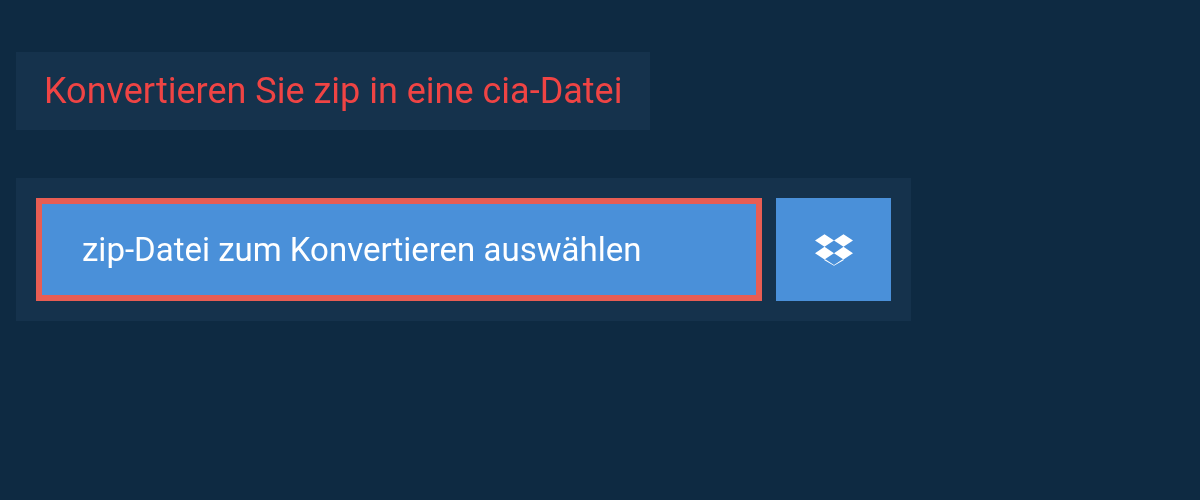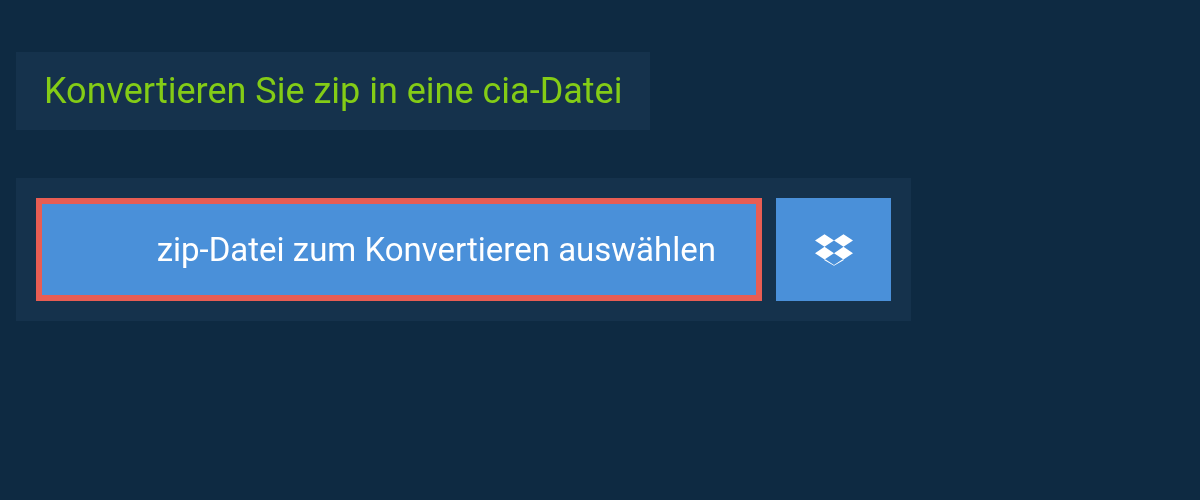--- a/index.html
+++ b/index.html
@@ -15,21 +15,21 @@
       overflow: hidden;
     }
     .title-bar {
       background-color: #15324c;
       padding: 18px 28px;
       display: inline-block;
       margin-top: 52px;
       margin-left: 16px;
     }
     .title-text {
-      color: #84cc16;
+      color: #ef4444;
       font-size: 36px;
       font-weight: 400;
     }
     .upload-panel {
       background-color: #15324c;
       margin-top: 48px;
       margin-left: 16px;
       padding: 20px;
       display: flex;
       gap: 14px;
@@ -40,21 +40,21 @@
       border: 6px solid #e85d53;
       color: #ffffff;
       font-size: 33px;
       font-weight: 400;
       padding: 26px 40px;
       cursor: pointer;
       flex: 1;
       text-align: center;
       display: flex;
       align-items: center;
-      justify-content: flex-end;
+      justify-content: flex-start;
     }
     .dropbox-button {
       background-color: #4a90d9;
       width: 115px;
       cursor: pointer;
       display: flex;
       align-items: center;
       justify-content: center;
     }
     .dropbox-icon {

